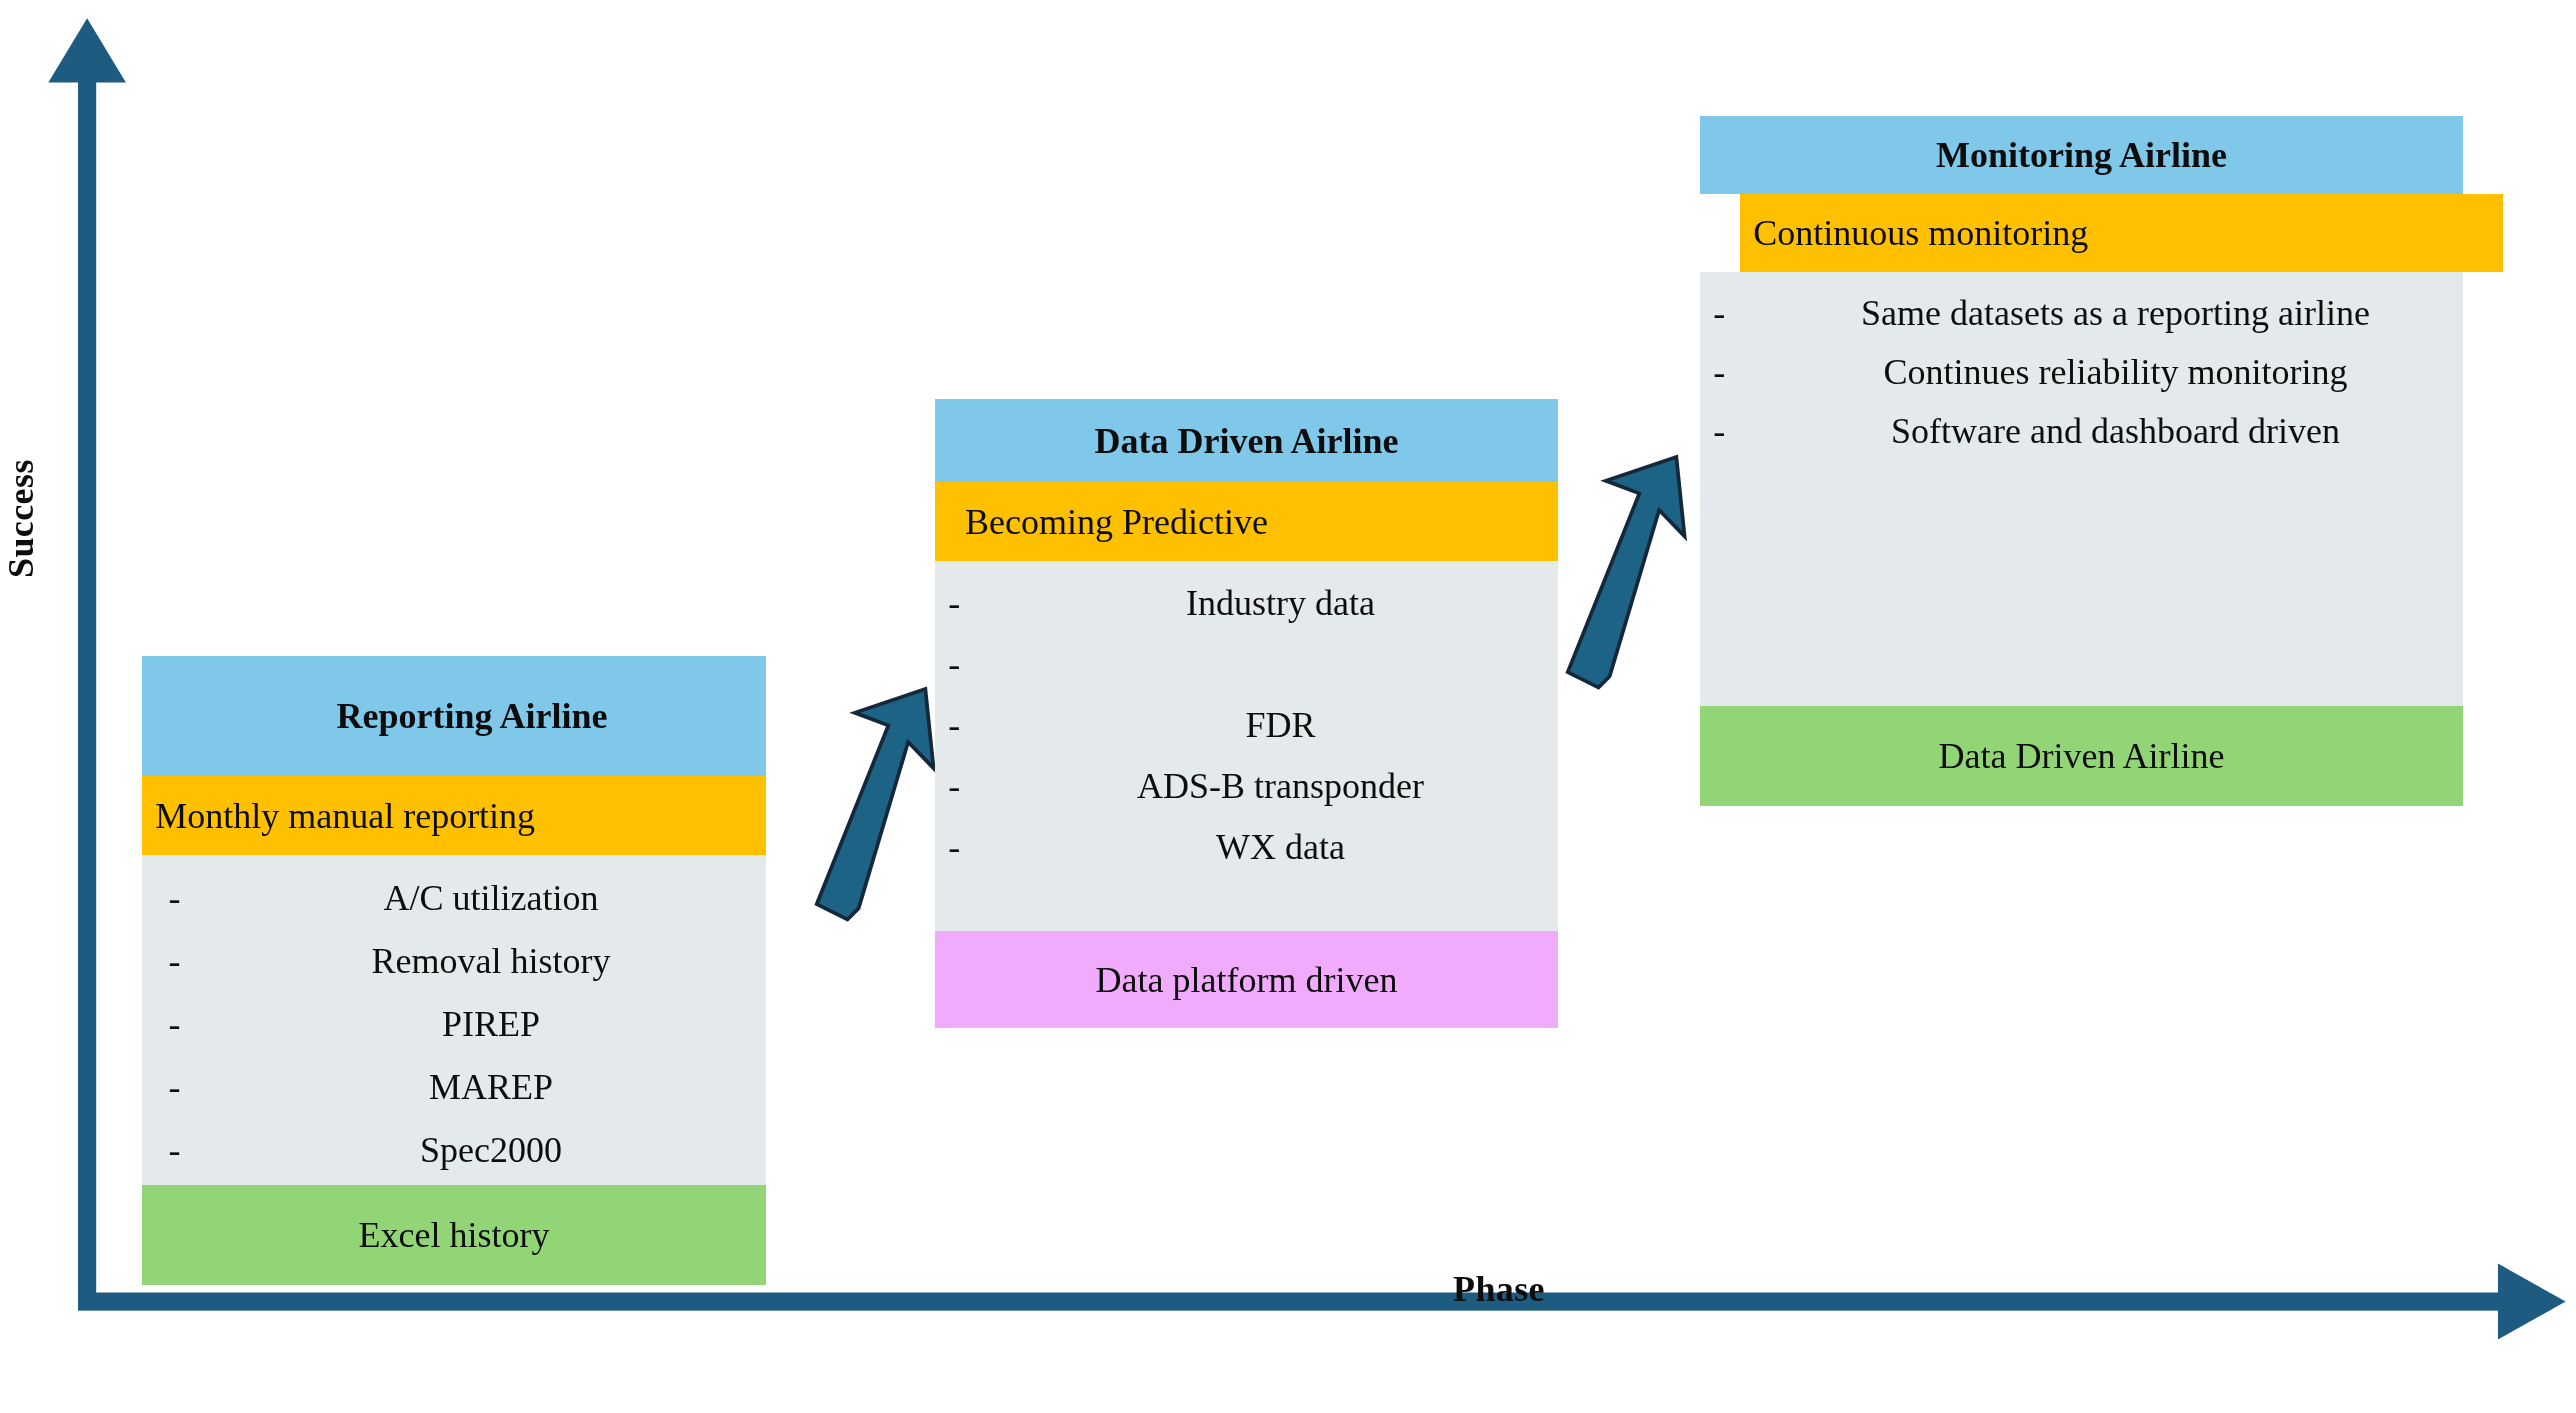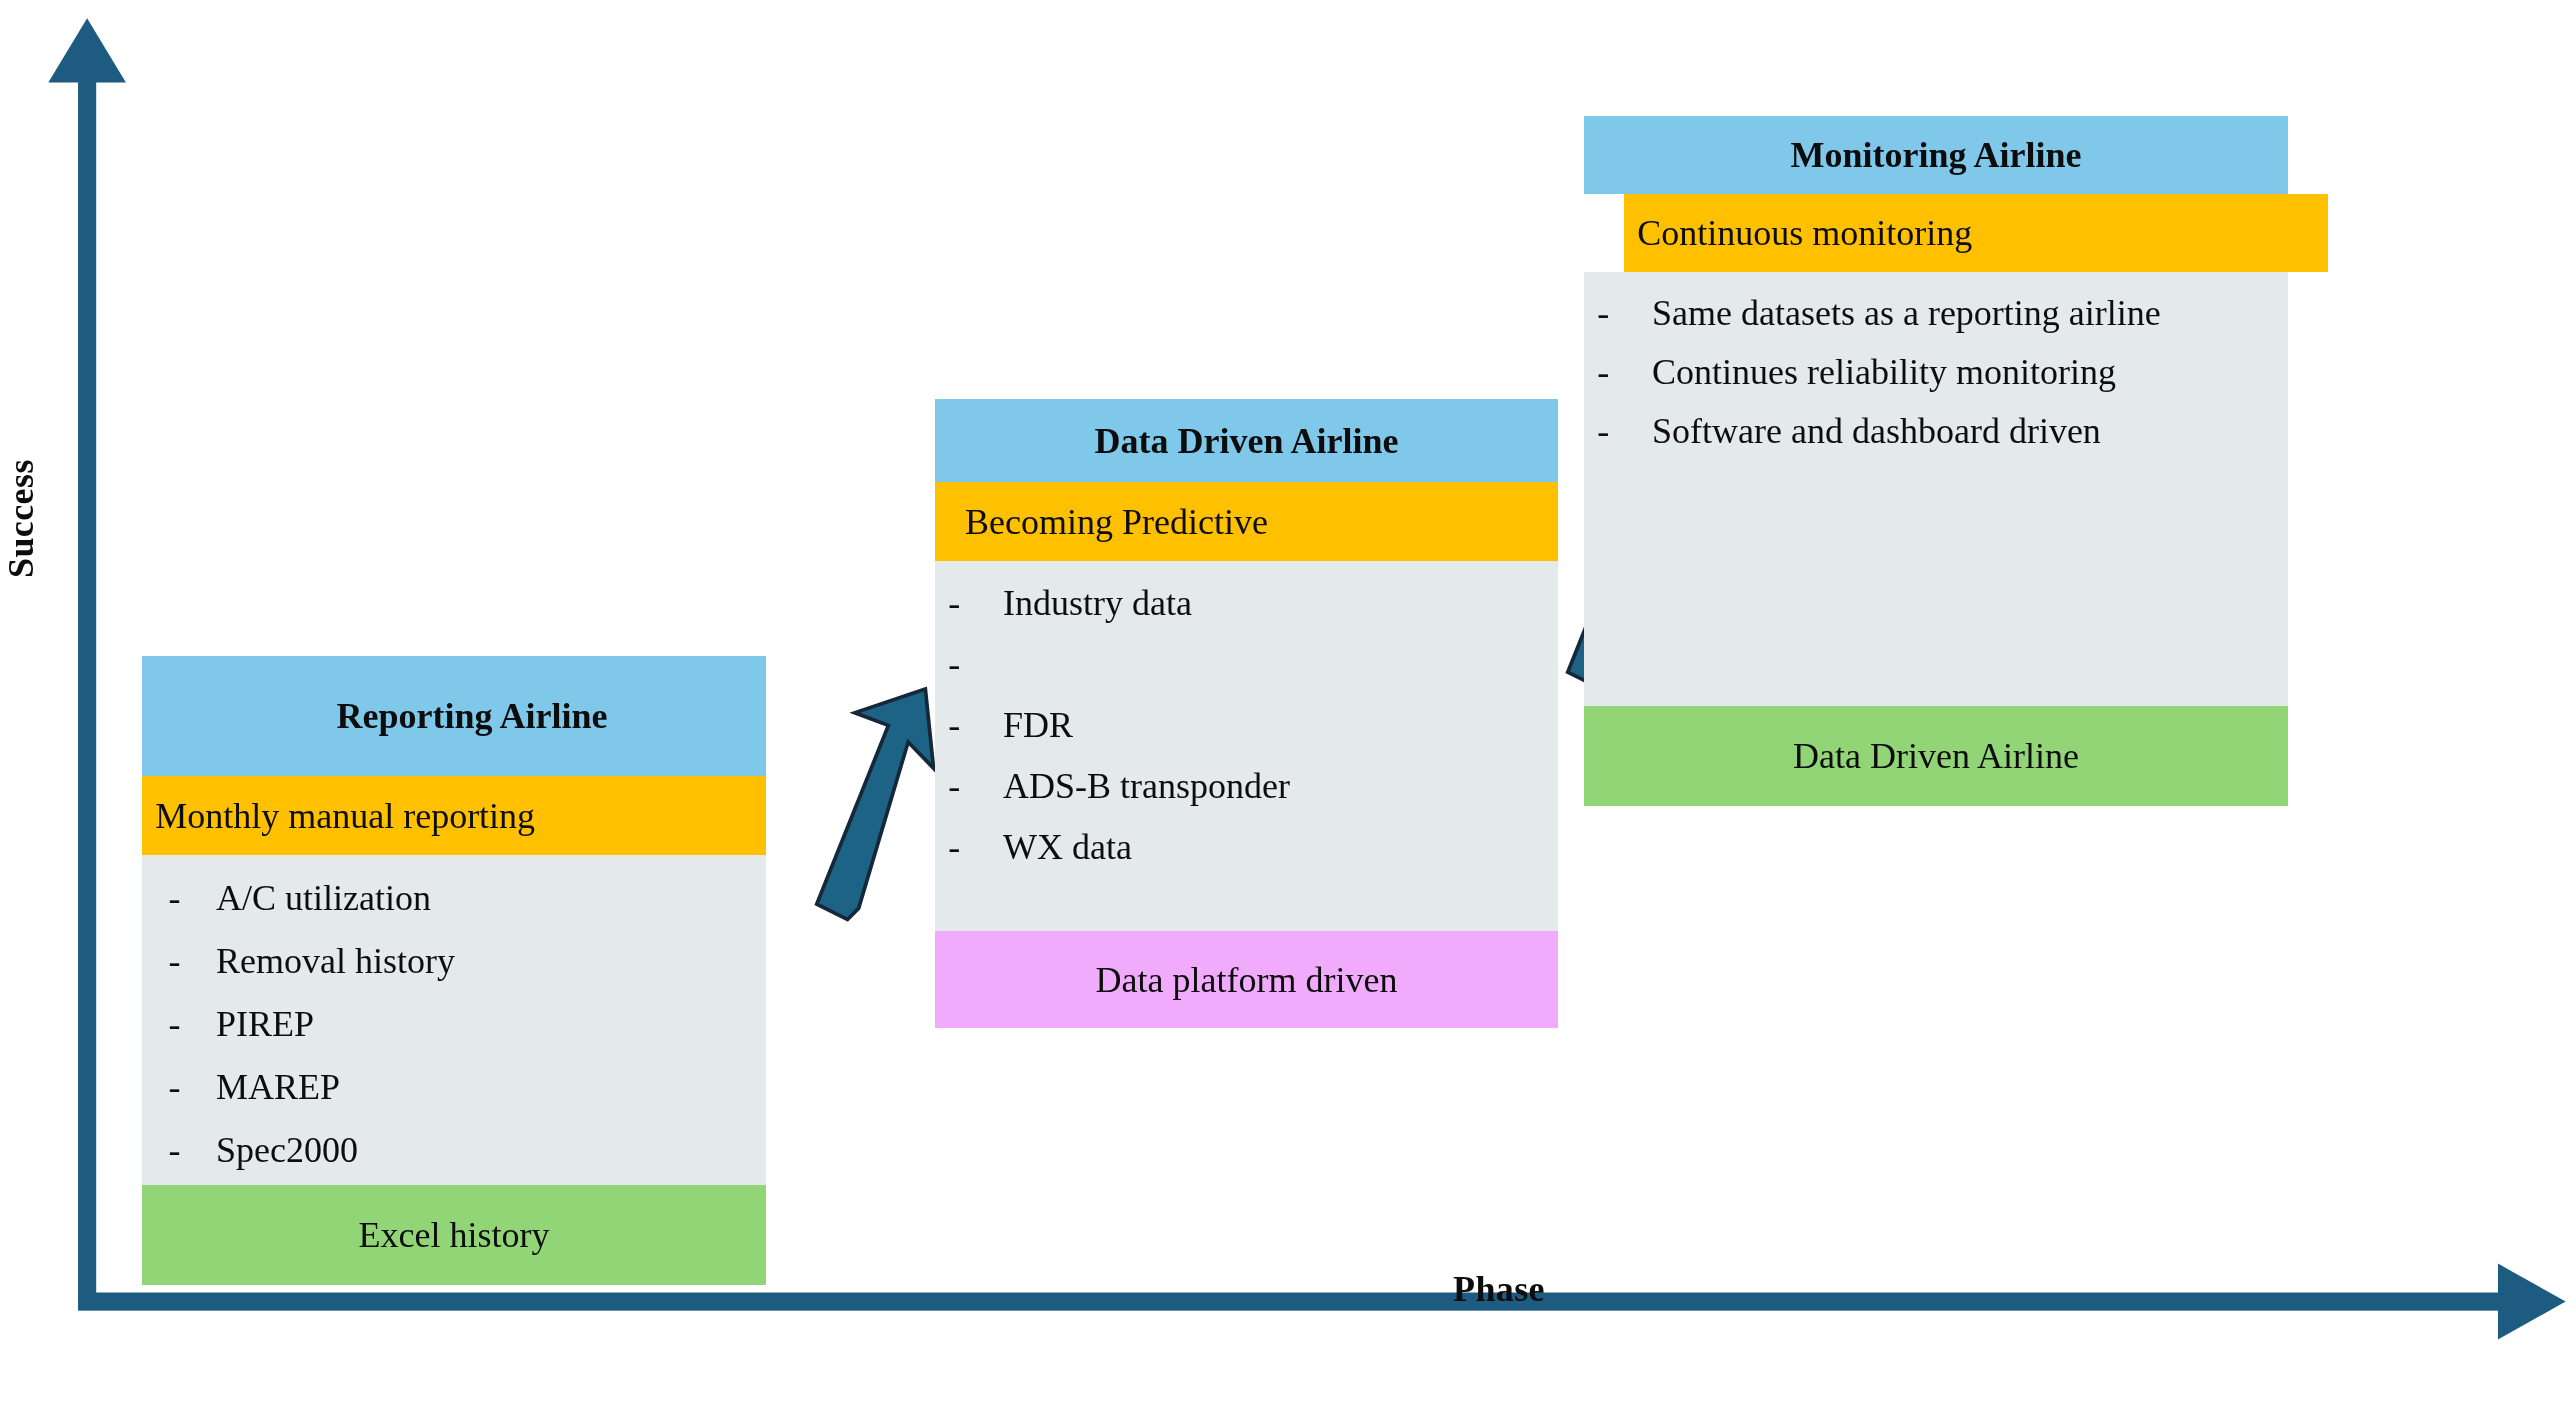--- a/index.html
+++ b/index.html
@@ -89,20 +89,21 @@
     display: flex;
     align-items: flex-start;
     color: #0d0d0d;
   }
   .bullet-dash {
     flex: 0 0 auto;
     color: #0d0d0d;
   }
   .bullet-text {
     flex: 1 1 auto;
+    text-align: center;
   }
 
   
   #card-reporting-airline {
     left: 142px;
     top: 656px;
     width: 624px;
     height: 629px;
   }
   #card-reporting-airline .band-title   { height: 120px; font-size: 36px; }
@@ -121,23 +122,23 @@
   }
   #card-data-driven-airline .band-title  { height: 83px; font-size: 36px; }
   #card-data-driven-airline .band-sub    { height: 79px;  font-size: 36px; padding-left: 30px; }
   #card-data-driven-airline .band-body   { height: 370px; font-size: 36px; }
   #card-data-driven-airline .band-footer { height: 97px; font-size: 36px; }
   #card-data-driven-airline .bullet      { font-size: 36px; line-height: 61px; }
   #card-data-driven-airline .bullet-dash { width: 68px; padding-left: 13.2px; box-sizing: border-box; }
 
   
   #card-monitoring-airline {
-    left: 1584px;
+    left: 1700px;
     top: 116px;
-    width: 704px;
+    width: 763px;
     height: 689px;
   }
   #card-monitoring-airline .band-title  { height: 78px;  font-size: 36px; }
   #card-monitoring-airline .band-sub    { height: 78px;  font-size: 36px; padding-left: 13.2px; }
   #card-monitoring-airline .band-body   { height: 434px; font-size: 36px; }
   #card-monitoring-airline .band-footer { height: 100px; font-size: 36px; }
   #card-monitoring-airline .bullet      { font-size: 36px; line-height: 59px; }
   #card-monitoring-airline .bullet-dash { width: 68px; padding-left: 13.2px; box-sizing: border-box; }
 
   

